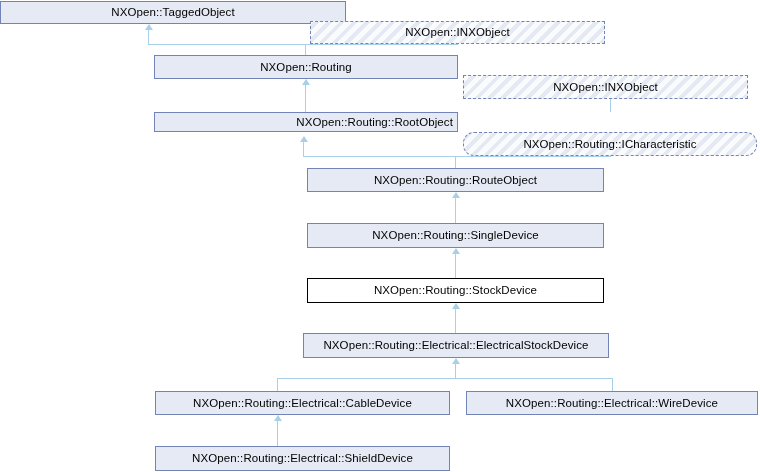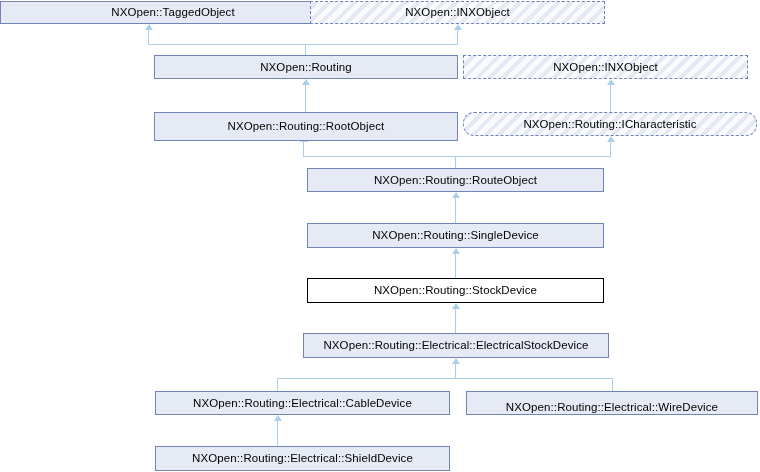--- a/index.html
+++ b/index.html
@@ -44,20 +44,21 @@
   .node.hatched {
     background-color: #fafbfd;
     background-image: repeating-linear-gradient(
       -45deg,
       #e4e9f4 0px,
       #e4e9f4 4px,
       #fafbfd 4px,
       #fafbfd 9px
     );
     border: 1px dashed #7283b8;
+    margin-top: 20px;
   }
   .node .label {
     display: block;
     padding: 0 4px;
   }
   
   .edge {
     position: absolute;
     background: #a8d0e8;
   }
@@ -125,21 +126,21 @@
   </div>
 
   <div class="node solid" style="left:154px; top:55px; width:304px; height:24px;">
     <span class="label">NXOpen::Routing</span>
   </div>
 
   <div class="node hatched" style="left:463px; top:55px; width:285px; height:24px;">
     <span class="label">NXOpen::INXObject</span>
   </div>
 
-  <div class="node solid" style="left:154px; top:112px; width:304px; height:29px;">
+  <div class="node solid" style="left:154px; top:112px; width:304px; height:20px;justify-content:flex-end;">
     <span class="label">NXOpen::Routing::RootObject</span>
   </div>
 
   <div class="node hatched" style="left:463px; top:112px; width:294px; height:24px;border-radius:11px;">
     <span class="label">NXOpen::Routing::ICharacteristic</span>
   </div>
 
   <div class="node solid" style="left:307px; top:223px; width:297px; height:25px;">
     <span class="label">NXOpen::Routing::SingleDevice</span>
   </div>
@@ -153,21 +154,21 @@
   </div>
 
   <div class="node solid" style="left:303px; top:333px; width:306px; height:25px;">
     <span class="label">NXOpen::Routing::Electrical::ElectricalStockDevice</span>
   </div>
 
   <div class="node solid" style="left:155px; top:391px; width:295px; height:24px;">
     <span class="label">NXOpen::Routing::Electrical::CableDevice</span>
   </div>
 
-  <div class="node solid" style="left:466px; top:391px; width:292px; height:24px;align-items:flex-end;">
+  <div class="node solid" style="left:466px; top:391px; width:292px; height:24px;">
     <span class="label">NXOpen::Routing::Electrical::WireDevice</span>
   </div>
 
   <div class="node solid" style="left:155px; top:446px; width:295px; height:25px;">
     <span class="label">NXOpen::Routing::Electrical::ShieldDevice</span>
   </div>
 
 </div>
 
 </body></html>

